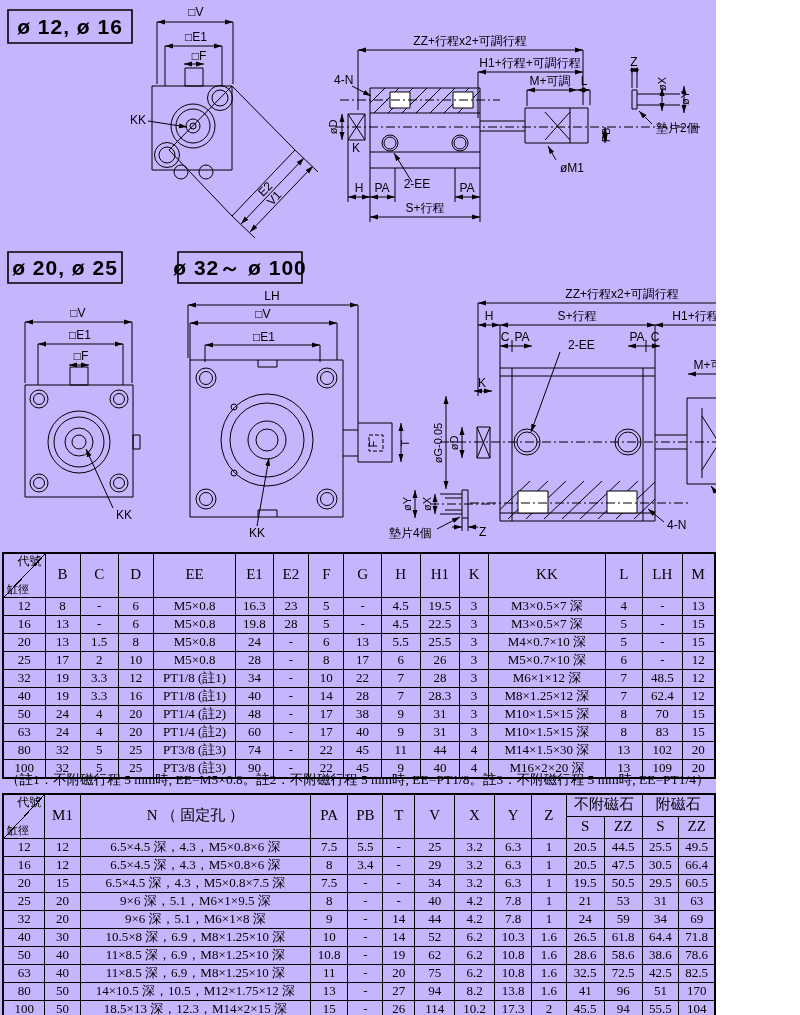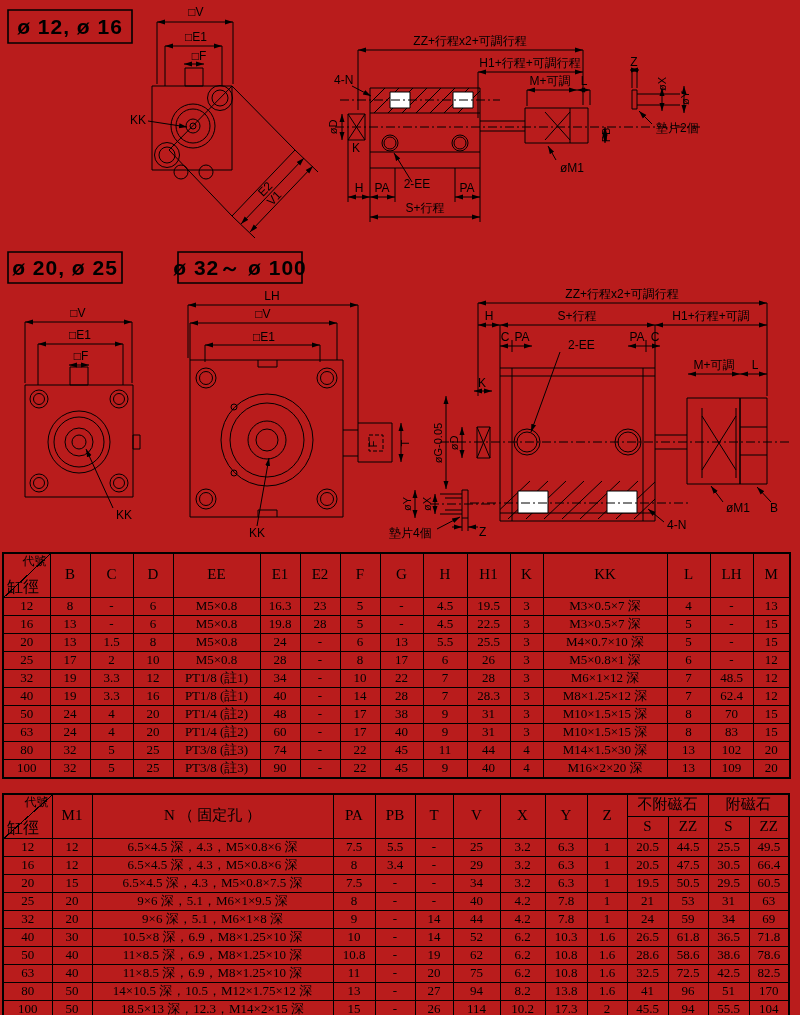--- a/index.html
+++ b/index.html
@@ -1,16 +1,16 @@
 <!DOCTYPE html>
 <html><head>
 <meta charset="utf-8">
 <style>
   html,body{margin:0;padding:0;background:#fff;}
-  #page{position:relative;width:800px;height:1015px;background:#b91c1c;overflow:hidden;
+  #page{position:relative;width:716px;height:1015px;background:#c4b5fd;overflow:hidden;
         font-family:"Liberation Sans",sans-serif;color:#000;}
   svg{position:absolute;left:0;}
   svg text{font-family:"Liberation Sans",sans-serif;fill:#000;}
   .dim{font-size:12px;}
   .dimS{font-size:11px;}
   .boxlab{font-size:21px;font-weight:bold;letter-spacing:1px;}
   line,path,rect,circle,polygon,polyline{vector-effect:non-scaling-stroke;}
 
   .twrap{position:absolute;left:2px;}
   table.t{border-collapse:collapse;table-layout:fixed;}
@@ -19,21 +19,21 @@
       height:17px;line-height:1.05;overflow:hidden;white-space:nowrap;}
   table.t{border:2px solid #000;}
   table.t thead th{font-size:15px;}
   table.t thead tr{height:22px;}
   #t1 thead tr{height:44px;}
   td.cyl{font-family:"Liberation Sans",sans-serif;font-size:15px;}
   td.left,th.left{text-align:left;padding-left:6px;}
   th.diag{position:relative;padding:0;
       background-image:linear-gradient(to bottom right,transparent 49.4%,#000 49.4%,#000 51%,transparent 51%);}
   th.diag .c1{position:absolute;top:1px;right:3px;font-size:12px;font-weight:normal;}
-  th.diag .c2{position:absolute;bottom:1px;left:3px;font-size:16px;font-weight:normal;}
+  th.diag .c2{position:absolute;bottom:1px;left:3px;font-size:11px;font-weight:normal;}
   th.grp{font-size:14px;}
   #note{position:absolute;left:6px;top:771px;width:790px;
       font-family:"Liberation Serif",serif;font-size:13.5px;}
 </style>
 </head>
 <body>
 
 <div id="page">
 
 <svg width="800" height="246" viewBox="0 0 800 246" style="top:0">
@@ -468,21 +468,21 @@
             <td>2</td>
             <td>10</td>
             <td>M5×0.8</td>
             <td>28</td>
             <td>-</td>
             <td>8</td>
             <td>17</td>
             <td>6</td>
             <td>26</td>
             <td>3</td>
-            <td class="left">M5×0.8×1 深</td>
+            <td class="left">M5×0.7×10 深</td>
             <td>6</td>
             <td>-</td>
             <td>12</td>
           </tr>
           <tr>
             <td class="cyl">32</td>
             <td>19</td>
             <td>3.3</td>
             <td>12</td>
             <td>PT1/8 (註1)</td>
@@ -585,20 +585,21 @@
             <td>4</td>
             <td class="left">M16×2×20 深</td>
             <td>13</td>
             <td>109</td>
             <td>20</td>
           </tr>
         </tbody>
 </table>
 </div>
 
+<div id="note">（註1：不附磁行程 5 mm時, EE=M5×0.8。註2：不附磁行程 5 mm時, EE=PT1/8。註3：不附磁行程 5 mm時, EE=PT1/4）</div>
 
 <div class="twrap" style="top:793px">
 <table class="t" id="t2">
   <colgroup>
     <col style="width:49px">
           <col style="width:40px">
           <col style="width:241px">
           <col style="width:42px">
     <col style="width:40px">
           <col style="width:38px">
@@ -723,21 +724,21 @@
             <td class="left">10.5×8 深，6.9，M8×1.25×10 深</td>
             <td>10</td>
             <td>-</td>
             <td>14</td>
             <td>52</td>
             <td>6.2</td>
             <td>10.3</td>
             <td>1.6</td>
             <td>26.5</td>
             <td>61.8</td>
-            <td>36.5</td>
+            <td>64.4</td>
             <td>71.8</td>
           </tr>
           <tr>
             <td class="cyl">50</td>
             <td>40</td>
             <td class="left">11×8.5 深，6.9，M8×1.25×10 深</td>
             <td>10.8</td>
             <td>-</td>
             <td>19</td>
             <td>62</td>

